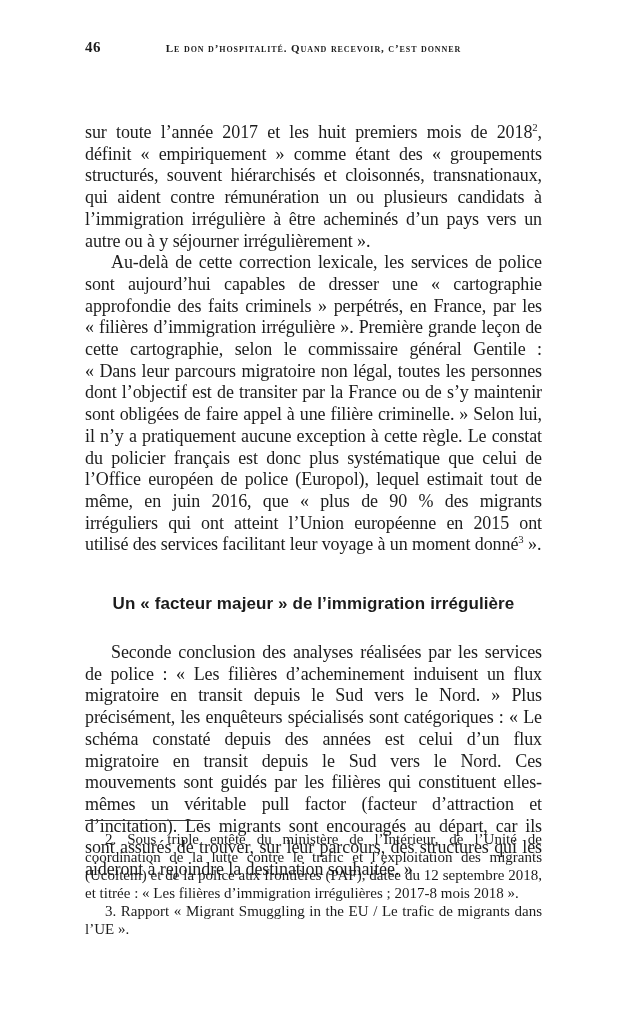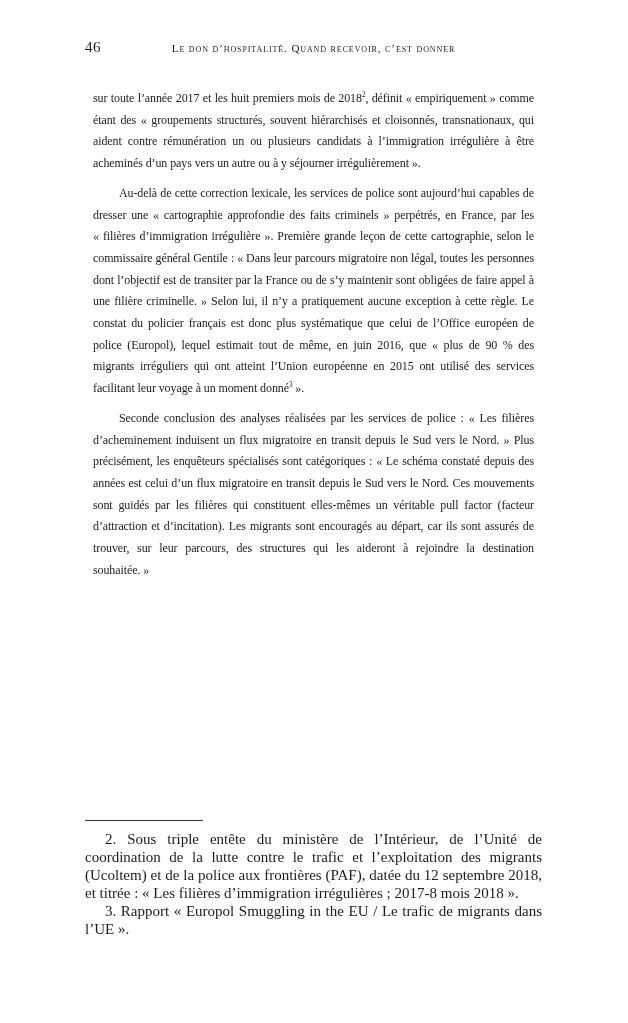--- a/index.html
+++ b/index.html
@@ -10,39 +10,40 @@
     box-sizing: border-box;
     background: #ffffff;
     color: #1c1c1c;
     font-family: "Liberation Serif", serif;
     padding: 38px 86px 0 85px;
     overflow: hidden;
   }
   .page-header {
     position: relative;
     text-align: center;
-    margin-bottom: 32px;
+    margin-bottom: 66px;
     height: 18px;
+    font-weight: bold;
   }
   .page-number {
     position: absolute;
     left: 0;
     top: 1px;
     font-size: 15px;
     letter-spacing: 0.5px;
   }
   .running-title {
     font-variant: small-caps;
     font-size: 11px;
     letter-spacing: 0.9px;
     white-space: nowrap;
   }
   .body-text p.para {
-    margin: 8px;
-    font-size: 12px;
+    margin: 0;
+    font-size: 18px;
     line-height: 21.7px;
     text-align: justify;
     letter-spacing: -0.1px;
     hyphens: auto;
     -webkit-hyphens: auto;
   }
   .body-text p.para.indent { text-indent: 26px; }
   .section-heading {
     font-family: "Liberation Sans", sans-serif;
     font-weight: bold;
@@ -81,24 +82,25 @@
 <div class="page">
 
   <header class="page-header">
     <span class="page-number">46</span>
     <span class="running-title">Le don d’hospitalité. Quand recevoir, c’est donner</span>
   </header>
 
   <main class="body-text">
       <p class="para"><span>sur toute l’année 2017 et les huit premiers mois de 2018</span><sup>2</sup><span>, définit «&nbsp;empiriquement&nbsp;» comme étant des «&nbsp;groupements structurés, souvent hiérarchisés et cloisonnés, transnationaux, qui aident contre rémunération un ou plusieurs candidats à l’immigration irrégulière à être acheminés d’un pays vers un autre ou à y séjourner irrégulièrement&nbsp;».</span></p>
       <p class="para indent"><span>Au-delà de cette correction lexicale, les services de police sont aujourd’hui capables de dresser une «&nbsp;cartographie approfondie des faits criminels&nbsp;» perpétrés, en France, par les «&nbsp;filières d’immigration irrégulière&nbsp;». Première grande leçon de cette cartographie, selon le commissaire général Gentile&nbsp;: «&nbsp;Dans leur parcours migratoire non légal, toutes les personnes dont l’objectif est de transiter par la France ou de s’y maintenir sont obligées de faire appel à une filière criminelle.&nbsp;» Selon lui, il n’y a pratiquement aucune exception à cette règle. Le constat du policier français est donc plus systématique que celui de l’Office européen de police (Europol), lequel estimait tout de même, en juin 2016, que «&nbsp;plus de 90&nbsp;% des migrants irréguliers qui ont atteint l’Union européenne en 2015 ont utilisé des services facilitant leur voyage à un moment donné</span><sup>3</sup><span>&nbsp;».</span></p>
+      <h2 class="section-heading">Un «&nbsp;facteur majeur&nbsp;» de l’immigration irrégulière</h2>
       <p class="para indent"><span>Seconde conclusion des analyses réalisées par les services de police&nbsp;: «&nbsp;Les filières d’acheminement induisent un flux migratoire en transit depuis le Sud vers le Nord.&nbsp;» Plus précisément, les enquêteurs spécialisés sont catégoriques&nbsp;: «&nbsp;Le schéma constaté depuis des années est celui d’un flux migratoire en transit depuis le Sud vers le Nord. Ces mouvements sont guidés par les filières qui constituent elles-mêmes un véritable </span><span class="it">pull factor</span><span> (facteur d’attraction et d’incitation). Les migrants sont encouragés au départ, car ils sont assurés de trouver, sur leur parcours, des structures qui les aideront à rejoindre la destination souhaitée.&nbsp;»</span></p>
     </main>
 
   <footer class="footnotes">
     <div class="footnote-rule"></div>
     <div class="footnote-list">
         <p class="footnote"><span>2. Sous triple entête du ministère de l’Intérieur, de l’Unité de coordination de la lutte contre le trafic et l’exploitation des migrants (Ucoltem) et de la police aux frontières (PAF), datée du 12 septembre 2018, et titrée&nbsp;: «&nbsp;Les filières d’immigration irrégulières&nbsp;; 2017-8 mois 2018&nbsp;».</span></p>
-        <p class="footnote"><span>3. Rapport «&nbsp;</span><span class="it">Europol Smuggling in the EU</span><span> / Le trafic de migrants dans l’UE&nbsp;».</span></p>
+        <p class="footnote"><span>3. Rapport «&nbsp;</span><span class="it">Migrant Smuggling in the EU</span><span> / Le trafic de migrants dans l’UE&nbsp;».</span></p>
       </div>
   </footer>
 
 </div>
 
 </body></html>

